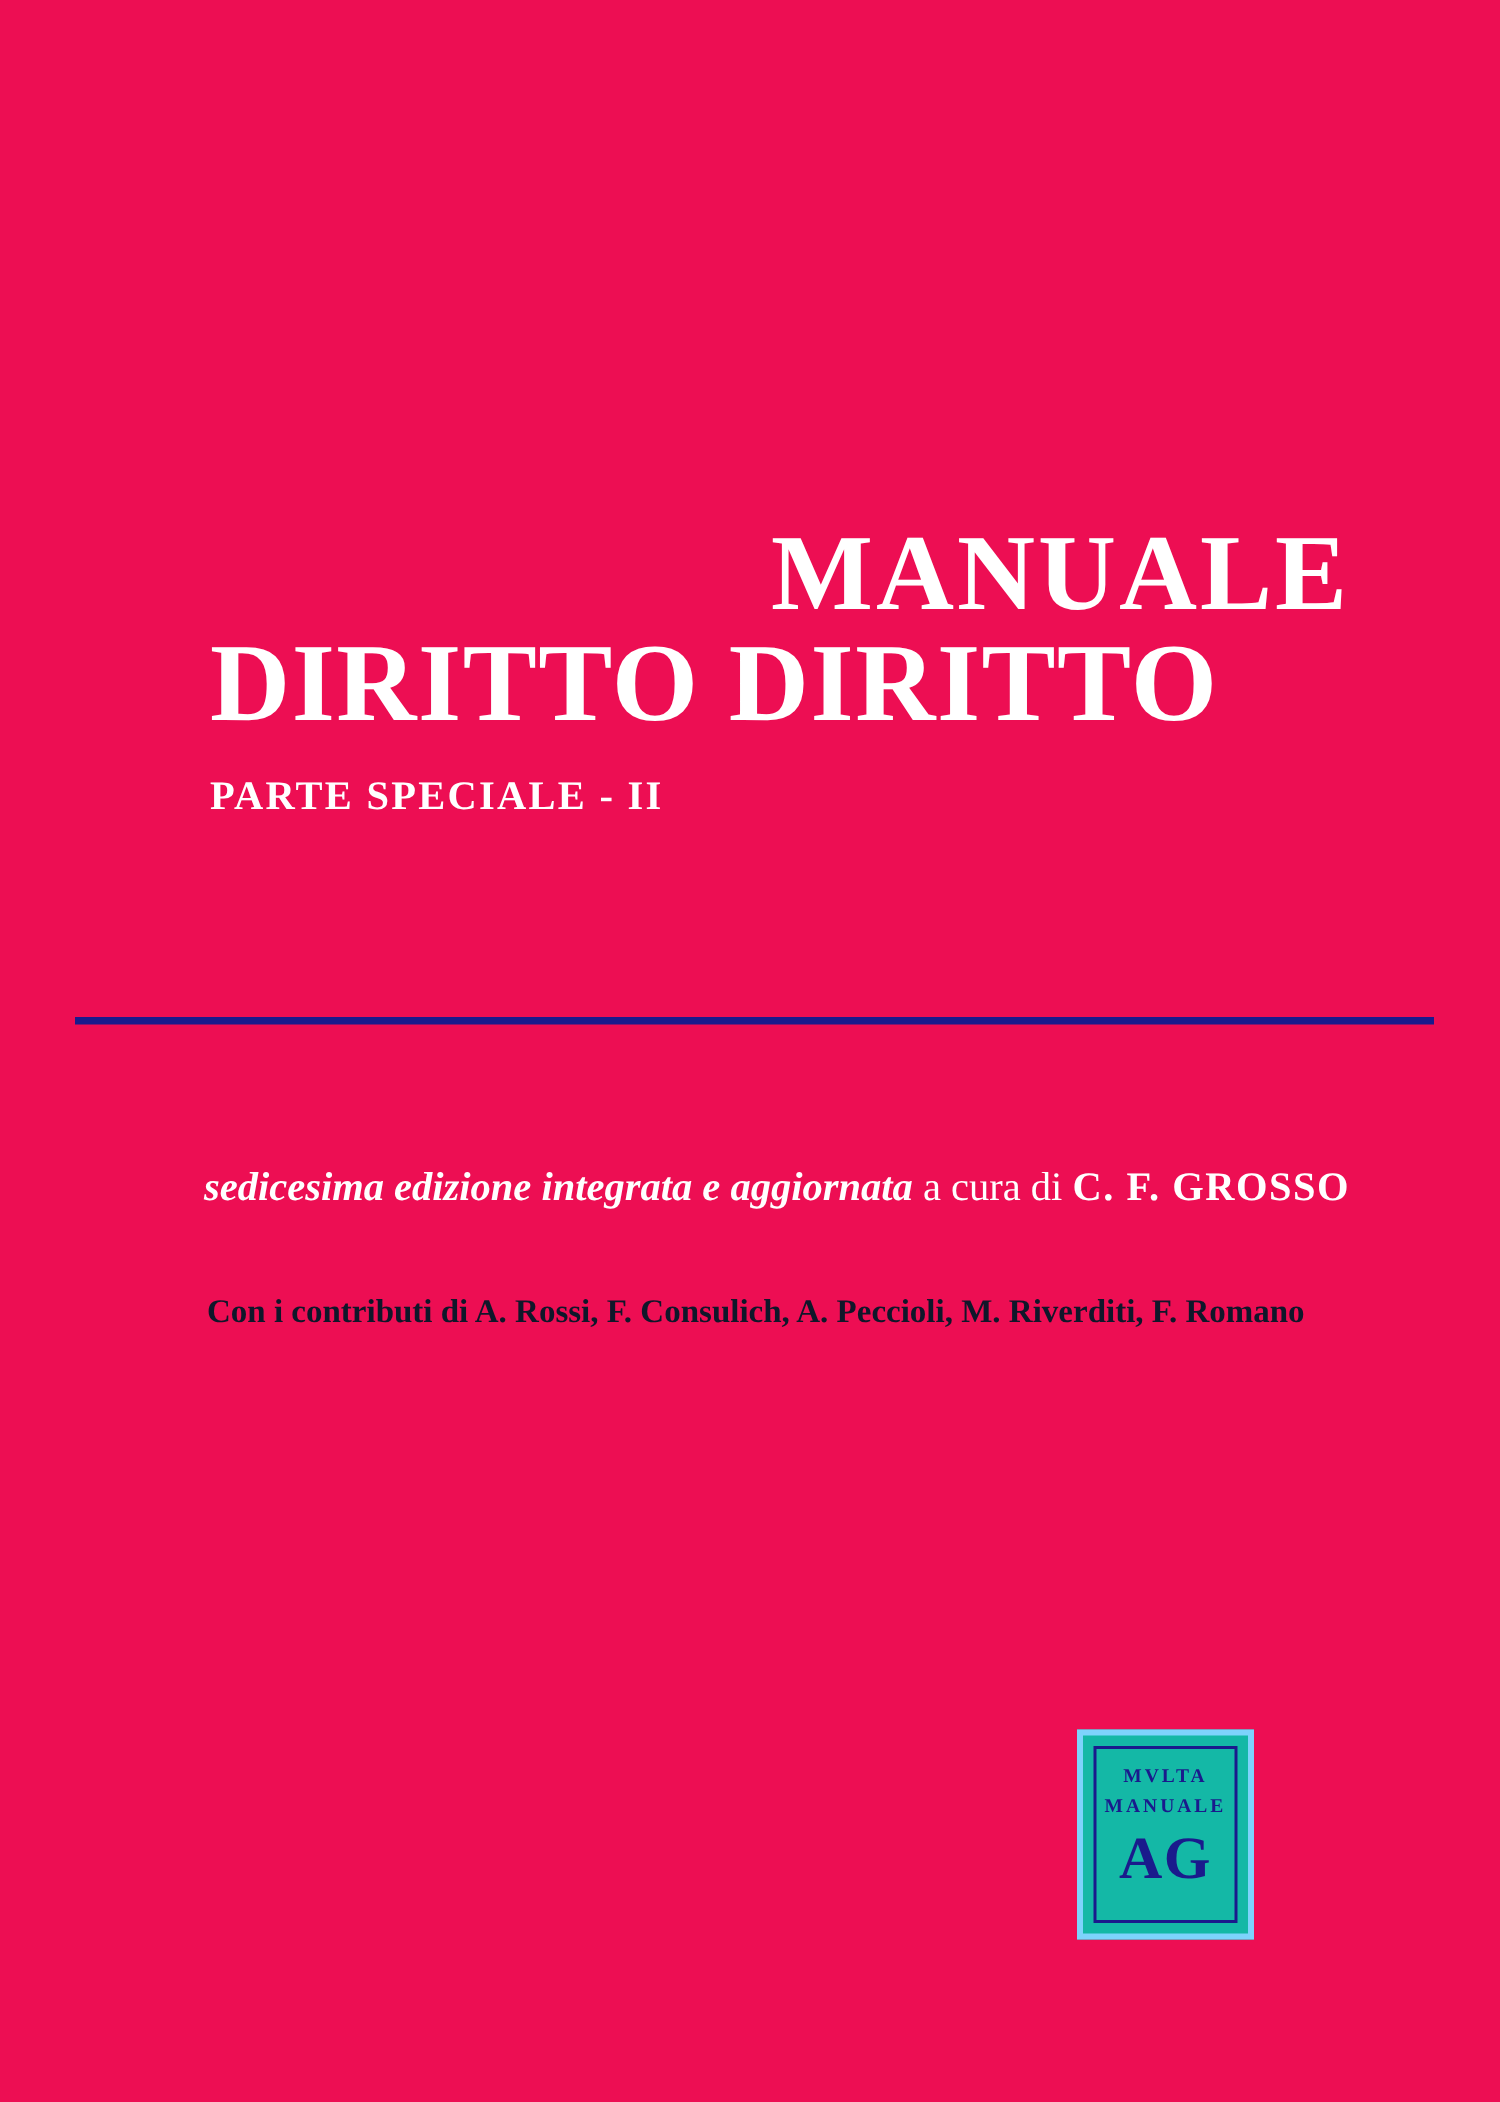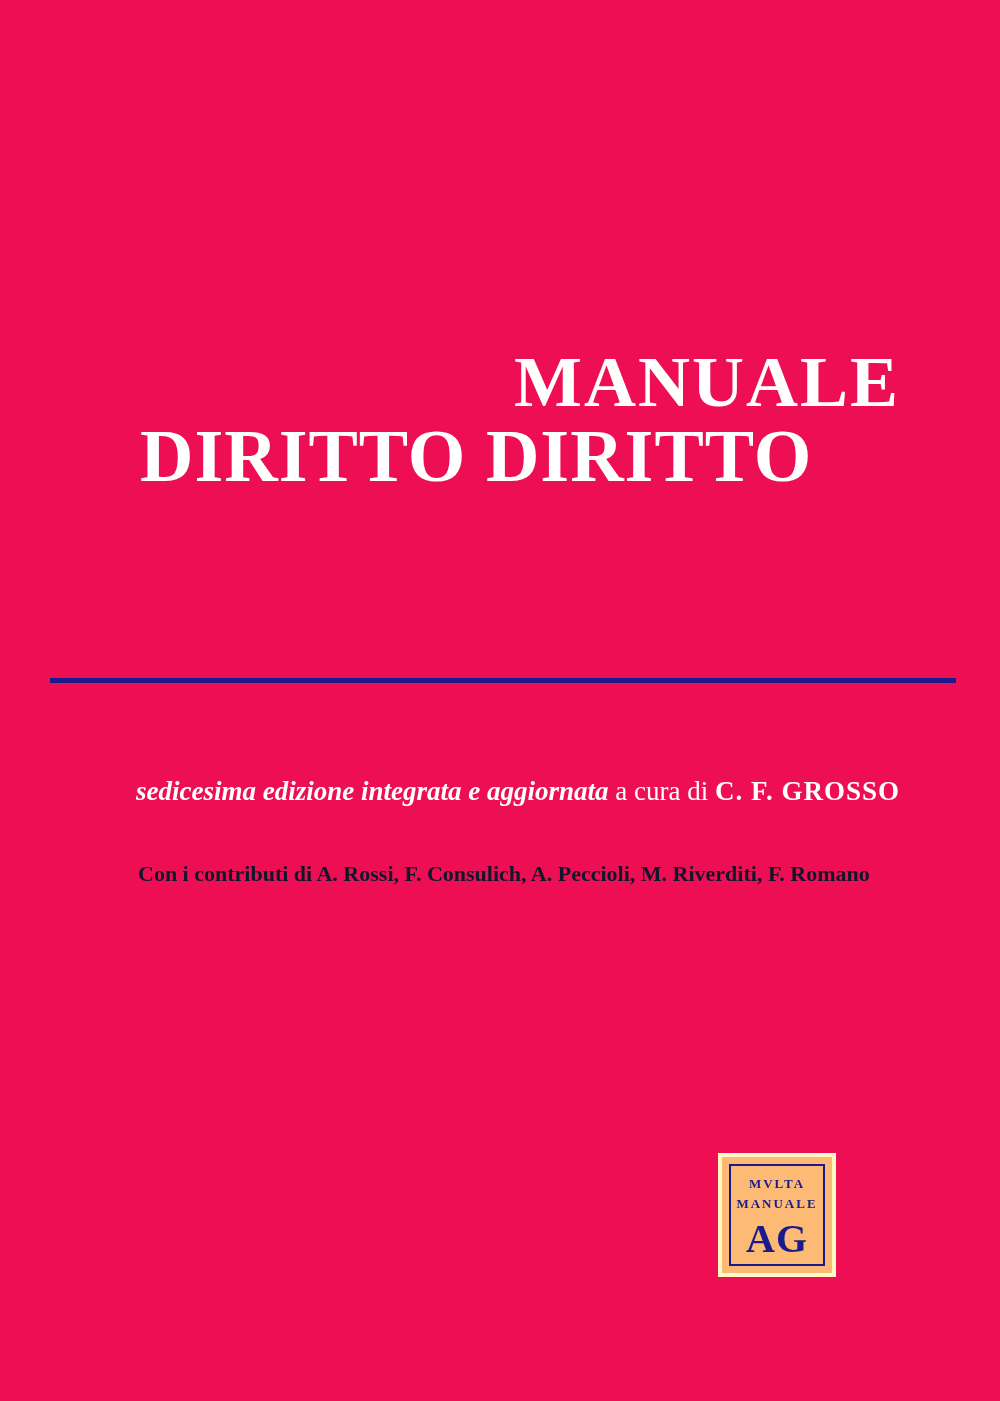--- a/index.html
+++ b/index.html
@@ -109,23 +109,23 @@
     font-family: "Liberation Serif", serif;
     font-weight: bold;
     font-size: 22px;
     line-height: 1.45;
   }
   .logo {
     position: absolute;
     left: 718px;
     top: 1153px;
     width: 118px;
-    height: 124px;
-    background: #fdba74;
-    border: 4px solid #fef9c3;
+    height: 140px;
+    background: #14b8a6;
+    border: 4px solid #7dd3fc;
     box-sizing: border-box;
   }
   .logo-inner {
     position: absolute;
     inset: 7px;
     border: 2px solid #1A1A8C;
     box-sizing: border-box;
     display: flex;
     flex-direction: column;
     align-items: center;
@@ -151,20 +151,21 @@
 </style>
 </head>
 <body>
 
 <div class="cover">
 
 
   <div class="title-block">
     <div class="title-line-1">MANUALE</div>
     <div class="title-line-3">DIRITTO DIRITTO</div>
+    <div class="subtitle">PARTE SPECIALE - II</div>
   </div>
 
   <div class="rule"></div>
 
   <div class="edition">
     <span class="ital">sedicesima edizione integrata e aggiornata</span><span class="plain"> a cura di </span><span class="curator">C. F. GROSSO</span>
   </div>
 
   <div class="contributors">Con i contributi di A. Rossi, F. Consulich, A. Peccioli, M. Riverditi, F. Romano</div>
 

